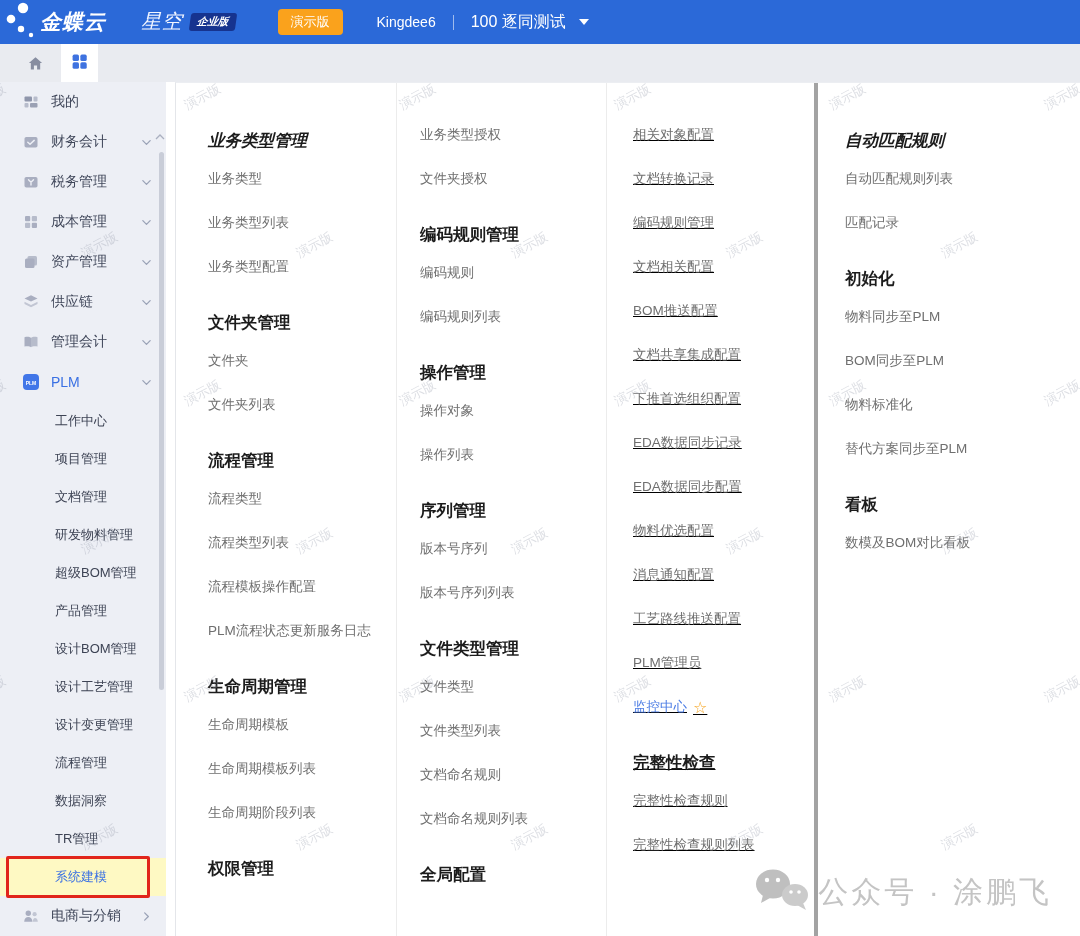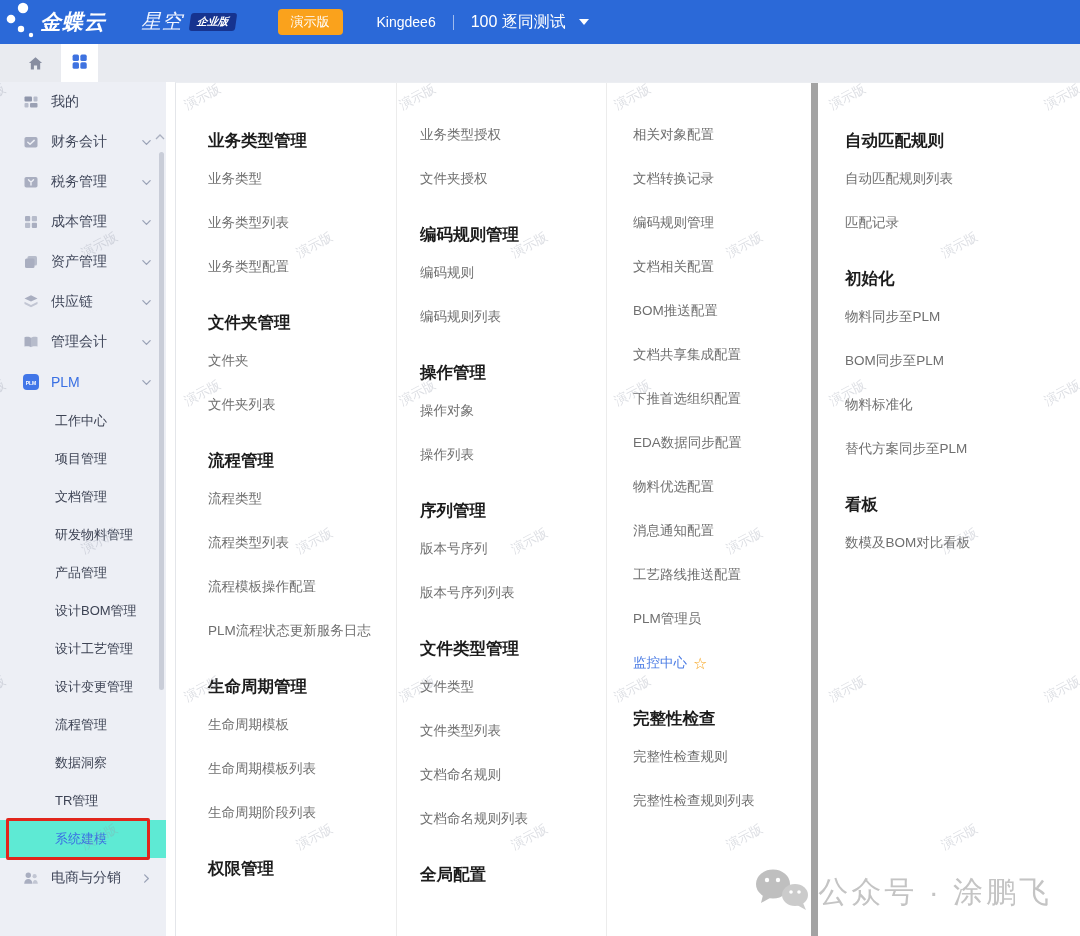--- a/index.html
+++ b/index.html
@@ -25,34 +25,34 @@
   .tab-active{width:37px;height:38px;background:#fff;margin-left:17px;display:flex;align-items:center;justify-content:center;cursor:pointer;}
 
   
   .sidebar{position:absolute;top:82px;left:0;width:166px;bottom:0;background:#edeff5;overflow:hidden;z-index:8;}
   .side-row{height:40px;display:flex;align-items:center;padding:0 10px 0 22px;font-size:14px;color:#40475a;cursor:pointer;box-sizing:border-box;}
   .side-row .icon{width:18px;display:flex;align-items:center;justify-content:center;margin-right:11px;}
   .side-row .lbl{flex:1;}
   .side-row .chev{display:flex;align-items:center;margin-right:4px;}
   .side-row.active{color:#3a70e3;}
   .side-sub{height:38px;display:flex;align-items:center;padding-left:55px;font-size:13px;color:#3d4354;cursor:pointer;box-sizing:border-box;position:relative;}
-  .side-sub.active{background:#5eead4;color:#3a70e3;text-align:right;}
+  .side-sub.active{background:#fef9c3;color:#3a70e3;text-align:right;}
   .red-box{position:absolute;left:6px;right:16px;top:-2px;bottom:-2px;border:3px solid #e1251b;border-radius:2px;pointer-events:none;}
   .side-scroll-caret{position:absolute;top:44px;right:1px;}
   .side-scroll-thumb{position:absolute;right:2px;top:70px;width:5px;height:538px;background:#c9cdd8;border-radius:3px;cursor:pointer;}
 
   
   .content{position:absolute;left:175px;top:82px;right:0;bottom:0;background:#fff;border-left:1px solid #e4e6ea;border-top:1px solid #eceef2;display:flex;box-sizing:border-box;}
   .col{padding-top:30px;box-sizing:border-box;}
   .col1{width:221px;padding-left:32px;border-right:1px solid #ececec;}
   .col2{width:210px;padding-left:23px;border-right:1px solid #ececec;}
-  .col3{width:211px;padding-left:26px;border-right:7px solid #a3a3a3;}
+  .col3{width:211px;padding-left:26px;border-right:4px solid #a3a3a3;text-decoration:underline;}
   .col4{flex:1;padding-left:27px;}
   .mh{height:44px;display:flex;align-items:flex-end;padding-bottom:5px;font-size:16.5px;font-weight:bold;color:#1c1c1c;margin-top:6px;box-sizing:border-box;}
-  .mh:first-child{margin-top:0;}
+  .mh:first-child{margin-top:0;font-style:italic;}
   .mi{height:44px;display:flex;align-items:center;font-size:13.5px;color:#6f6f6f;cursor:pointer;box-sizing:border-box;}
   .mi.link{color:#4a7be4;}
   .star{color:#f6a623;margin-left:6px;font-size:16px;}
 
   
   #watermarks{position:absolute;inset:0;pointer-events:none;z-index:20;overflow:hidden;}
   .wm{position:absolute;font-size:13px;color:rgba(150,155,170,.33);transform:rotate(-28deg);white-space:nowrap;}
   .wechat-wm{position:absolute;right:28px;bottom:16px;display:flex;align-items:center;gap:5px;z-index:21;color:#c4c4c4;font-size:30px;letter-spacing:3px;pointer-events:none;}
 </style>
 </head>
@@ -224,20 +224,23 @@
         <div class="side-sub">
           <span>项目管理</span>
         </div>
         <div class="side-sub">
           <span>文档管理</span>
         </div>
         <div class="side-sub">
           <span>研发物料管理</span>
         </div>
         <div class="side-sub">
+          <span>超级BOM管理</span>
+        </div>
+        <div class="side-sub">
           <span>产品管理</span>
         </div>
         <div class="side-sub">
           <span>设计BOM管理</span>
         </div>
         <div class="side-sub">
           <span>设计工艺管理</span>
         </div>
         <div class="side-sub">
           <span>设计变更管理</span>
@@ -382,20 +385,23 @@
             <span>文档相关配置</span>
           </div>
           <div class="mi">
             <span>BOM推送配置</span>
           </div>
           <div class="mi">
             <span>文档共享集成配置</span>
           </div>
           <div class="mi">
             <span>下推首选组织配置</span>
+          </div>
+          <div class="mi">
+            <span>EDA数据同步记录</span>
           </div>
           <div class="mi">
             <span>EDA数据同步配置</span>
           </div>
           <div class="mi">
             <span>物料优选配置</span>
           </div>
           <div class="mi">
             <span>消息通知配置</span>
           </div>

